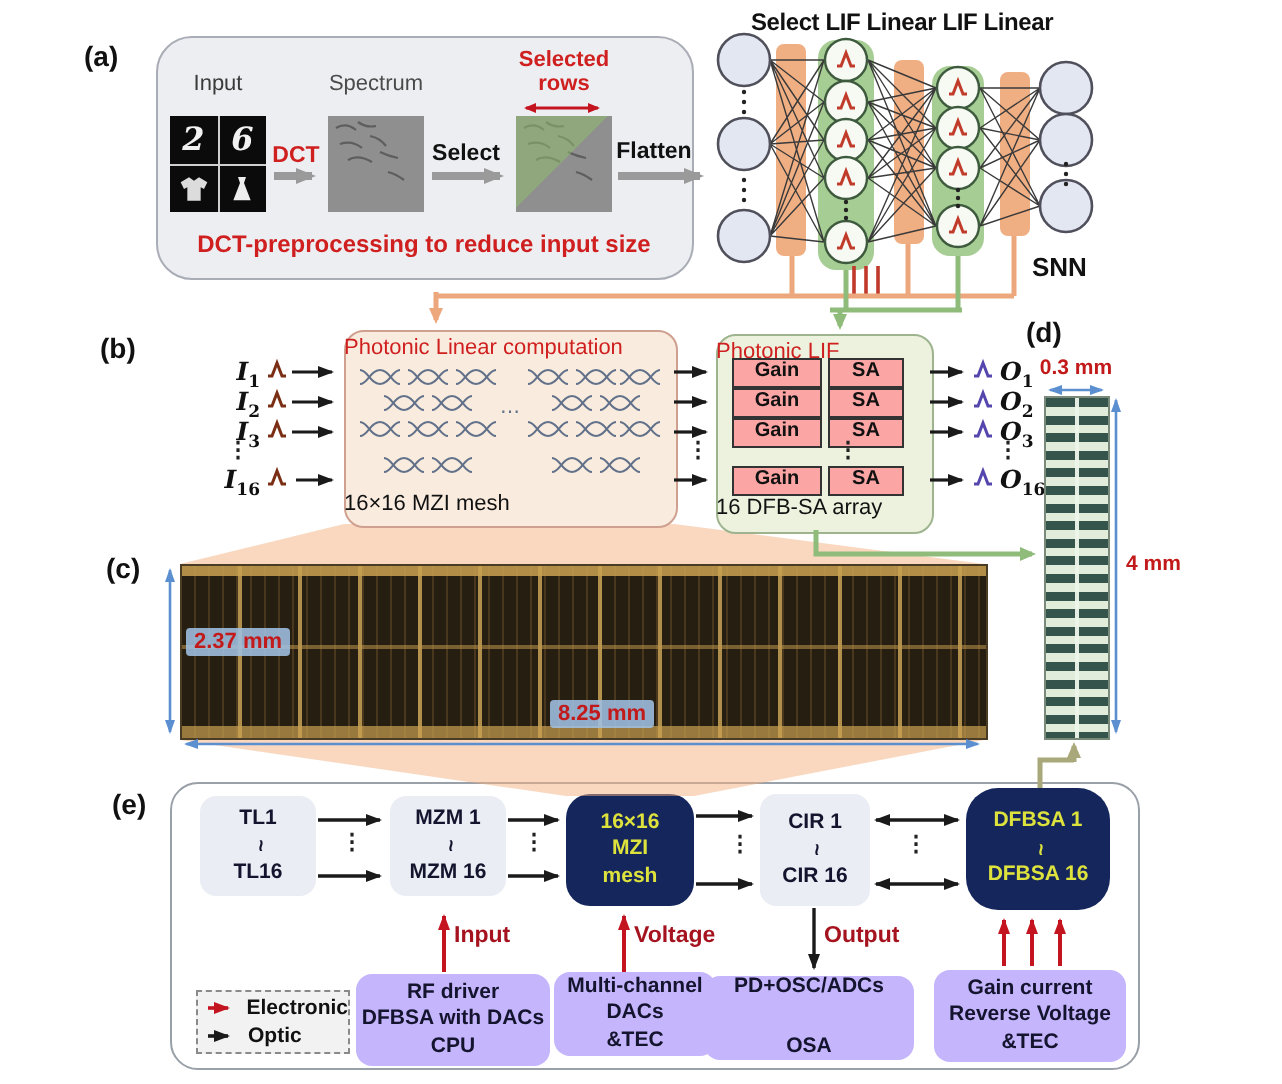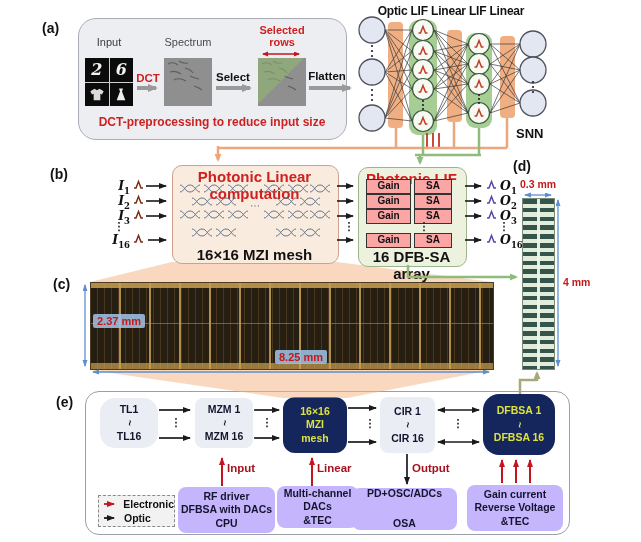--- a/index.html
+++ b/index.html
@@ -19,21 +19,21 @@
   .tile{background:#0b0b0b;display:flex;align-items:center;justify-content:center;}
   .digit{font-family:"DejaVu Serif",serif;font-style:italic;font-weight:bold;
          font-size:16px;color:#f2f2f2;}
   .spec{background:#8f8f8f;}
   .capA{font-size:12px;font-weight:bold;color:#cf1f1f;text-align:center;}
   
   #boxLin{left:172px;top:165px;width:165px;height:97px;background:#f9ecdf;
           border:1.5px solid #cfa08f;border-radius:10px;}
   #boxLIF{left:358px;top:167px;width:107px;height:98px;background:#edf2df;
           border:1.5px solid #9eb48e;border-radius:10px;}
-  .bt{position:absolute;font-size:15px;font-weight:bold;text-align:center;}
+  .bt{position:absolute;font-size:11px;font-weight:normal;text-align:left;}
   .gainbox{position:absolute;background:#fca5a5;border:1px solid #333;
            font-size:10px;font-weight:bold;color:#111;text-align:center;line-height:12px;height:13px;}
   .io{position:absolute;font-family:"DejaVu Serif",serif;font-style:italic;
       font-weight:bold;font-size:12.5px;color:#111;}
   .io sub{font-size:8.5px;font-style:normal;}
   .vd{position:absolute;transform:translate(-50%,-50%);font-weight:bold;
       font-size:11px;color:#222;line-height:1;}
   
   #chipC{left:90px;top:282px;width:402px;height:86px;background-color:#271e12;border:1px solid #4a3c24;
     background-image:
@@ -155,21 +155,21 @@
       <polygon points="0,0 46,0 0,46" fill="rgba(146,188,112,0.55)"></polygon>
     </svg>
   </div>
 
   <div class="lbl red" style="left:134px;top:72px;width:28px;font-size:11.5px;text-align:center;">DCT</div>
   <div class="lbl" style="left:212px;top:71px;width:42px;font-size:11.5px;text-align:center;">Select</div>
   <div class="lbl red ctr" style="left:252px;top:24px;width:60px;font-size:11px;line-height:1.1;">Selected rows</div>
   <div class="lbl" style="left:304px;top:70px;width:46px;font-size:11.5px;text-align:center;">Flatten</div>
   <div class="abs capA" style="left:88px;top:115px;width:248px;">DCT-preprocessing to reduce input size</div>
 
-  <div class="lbl ctr" style="left:362px;top:4px;width:178px;font-size:12px;letter-spacing:-0.2px;white-space:nowrap;">Optic LIF Linear LIF Linear</div>
+  <div class="lbl ctr" style="left:362px;top:4px;width:178px;font-size:12px;letter-spacing:-0.2px;white-space:nowrap;">Select LIF Linear LIF Linear</div>
   <div class="lbl" style="left:516px;top:126px;font-size:13px;">SNN</div>
 
   <div class="lbl panel-letter" style="left:50px;top:166px;">(b)</div>
   <div id="boxLin" class="abs"></div>
   <div class="bt red" style="left:172px;top:168px;width:165px;">Photonic Linear computation</div>
   <svg class="abs" style="left:176px;top:181px;" width="157" height="60" viewBox="0 0 157 60">
     <use href="#mziU" x="4" y="4"></use>
       <use href="#mziU" x="28" y="4"></use>
       <use href="#mziU" x="52" y="4"></use>
     <use href="#mziU" x="88" y="4"></use>
@@ -250,21 +250,21 @@
   <div class="dim" style="left:275px;top:350px;">8.25 mm</div>
 
   <div class="lbl panel-letter" style="left:513px;top:158px;">(d)</div>
   <div class="dim2 ctr" style="left:517px;top:178px;width:42px;">0.3 mm</div>
   <div id="chipD" class="abs"></div>
   <div class="dim2" style="left:563px;top:276px;">4 mm</div>
 
   <div id="boxE" class="abs"></div>
   <div class="lbl panel-letter" style="left:56px;top:394px;">(e)</div>
 
-  <div class="ebox" style="left:100px;top:398px;width:58px;height:50px;border-radius:15px;">
+  <div class="ebox" style="left:100px;top:398px;width:58px;height:50px;">
     <span>TL1</span>
     <span class="rt">~</span>
     <span>TL16</span>
   </div>
   <div class="ebox" style="left:195px;top:398px;width:58px;height:50px;">
     <span>MZM 1</span>
     <span class="rt">~</span>
     <span>MZM 16</span>
   </div>
   <div class="ebox navy" style="left:283px;top:397px;width:64px;height:56px;">
@@ -282,21 +282,21 @@
     <span class="rt">~</span>
     <span>DFBSA 16</span>
   </div>
 
   <div class="vd" style="left:176px;top:422px;">⋮</div>
   <div class="vd" style="left:267px;top:422px;">⋮</div>
   <div class="vd" style="left:370px;top:423px;">⋮</div>
   <div class="vd" style="left:458px;top:423px;">⋮</div>
 
   <div class="arrlbl" style="left:227px;top:462px;">Input</div>
-  <div class="arrlbl" style="left:317px;top:462px;">Linear</div>
+  <div class="arrlbl" style="left:317px;top:462px;">Voltage</div>
   <div class="arrlbl" style="left:412px;top:462px;">Output</div>
 
   <div id="legend" class="abs">
     <div class="legrow">
       <svg width="18" height="8">
           <line x1="1" y1="4" x2="11" y2="4" stroke="#c41420" stroke-width="1.8" marker-end="url(#mred)"></line>
         </svg>
       <span>Electronic</span>
     </div>
     <div class="legrow">

